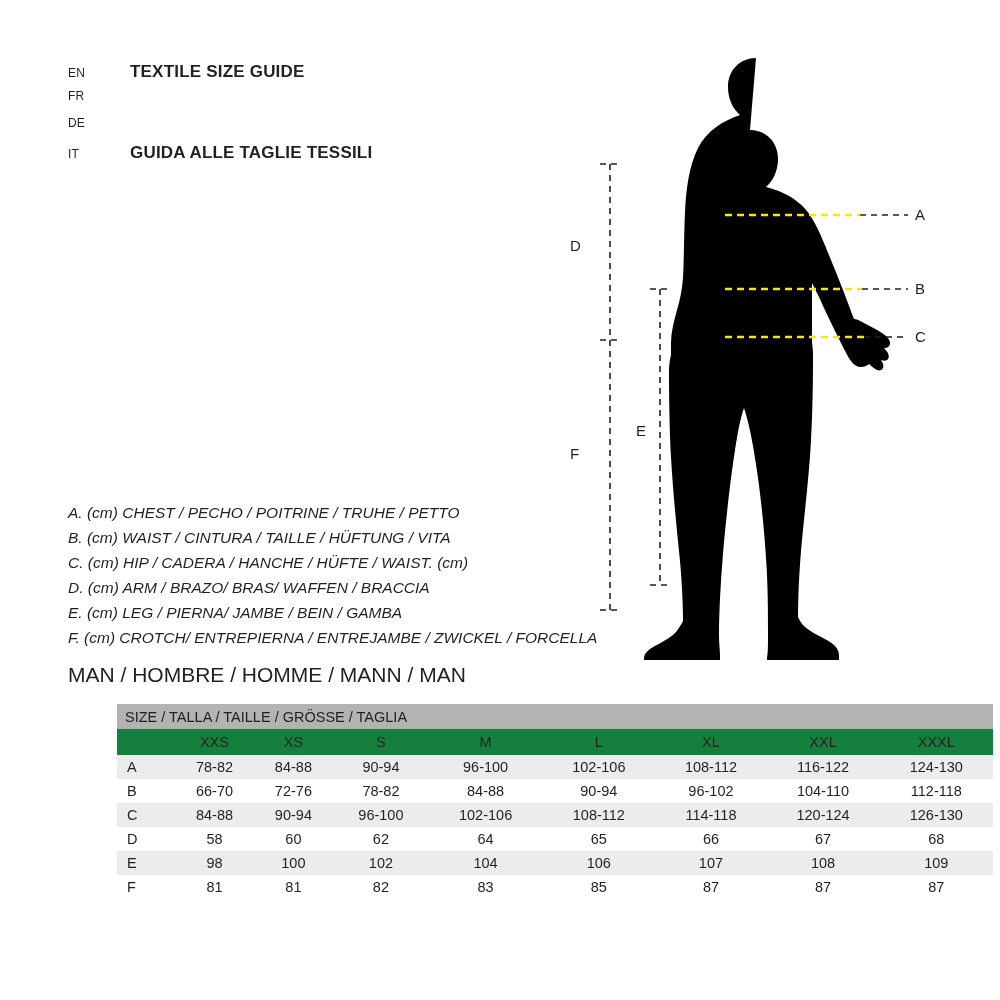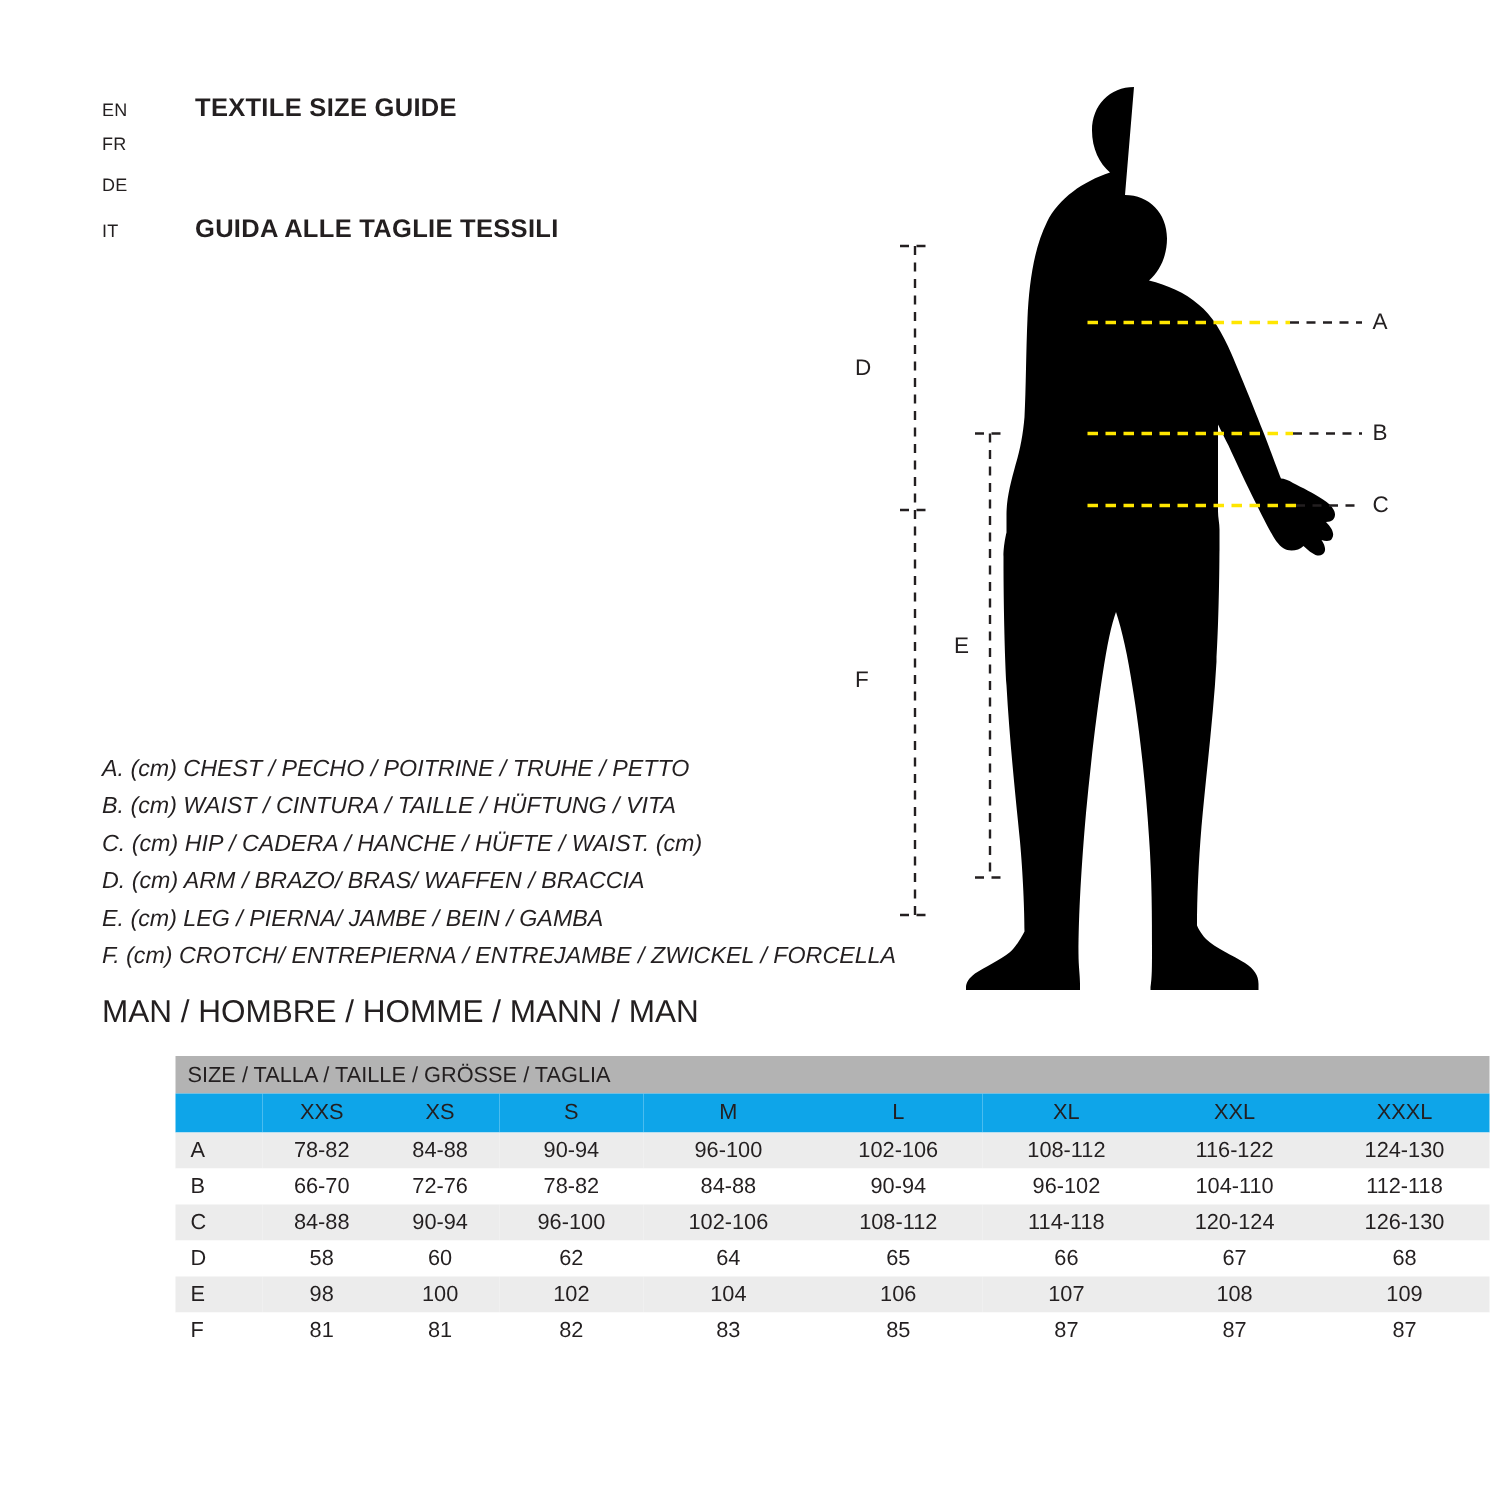--- a/index.html
+++ b/index.html
@@ -108,21 +108,21 @@
   }
   #size-table td.rowhdr {
     width: 48px;
     text-align: left;
     padding-left: 10px;
   }
   #size-table td.colhdr {
     font-size: 14.5px;
   }
   #size-table tr.head td {
-    background: #0ea5e9;
+    background: #15803d;
     height: 26px;
   }
 </style>
 </head>
 <body>
 
 <div id="title-block">
   <div class="trow">
     <div class="lang">EN</div>
     <div class="txt">TEXTILE SIZE GUIDE</div>

